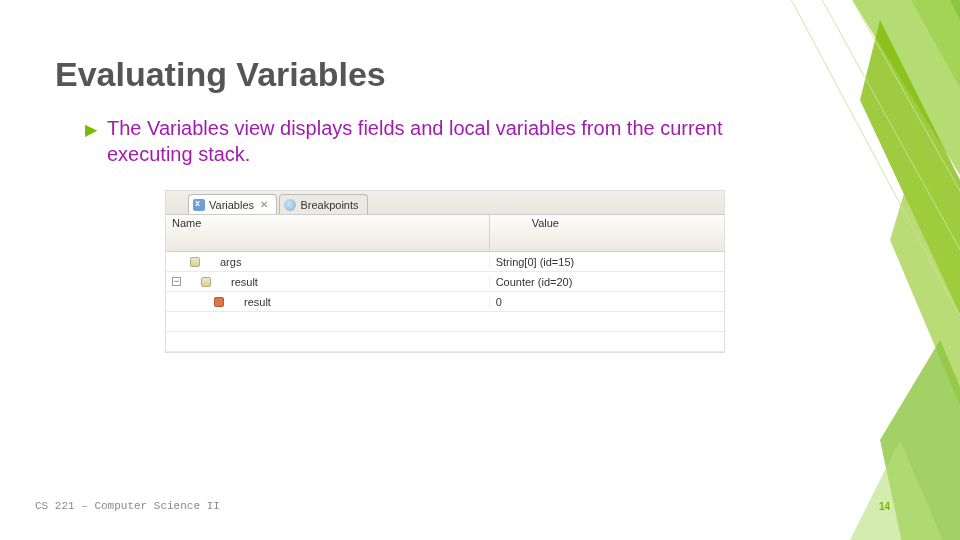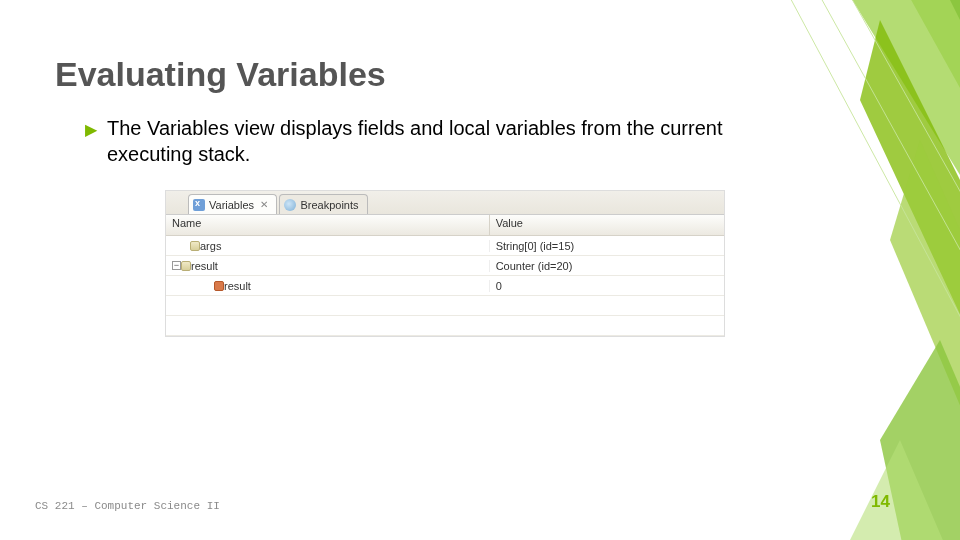--- a/index.html
+++ b/index.html
@@ -1,45 +1,45 @@
 <!DOCTYPE html>
 <html><head>
 <meta charset="utf-8">
 <style>
   * { box-sizing: border-box; margin: 0; padding: 0; }
   html, body { width: 960px; height: 540px; font-family: "Segoe UI", Tahoma, sans-serif; background: #fff; overflow: hidden; }
   .slide { position: relative; width: 960px; height: 540px; background: #fff; }
   .title { position: absolute; top: 55px; left: 55px; font-size: 34px; font-weight: 600; color: #555; text-align: right; }
   .bullet-block { position: absolute; top: 115px; left: 85px; width: 670px; display: flex; }
   .bullet-arrow { flex: 0 0 22px; font-size: 16px; color: #7fb900; padding-top: 5px; }
-  .bullet-text { font-size: 20px; color: #000000; line-height: 1.3; }
+  .bullet-text { font-size: 20px; color: #a21caf; line-height: 1.3; }
   .panel { position: absolute; top: 190px; left: 165px; width: 560px; background: #f6f5f4; border: 1px solid #ddd; font-size: 11px; color: #333; }
   .tabbar { height: 24px; background: linear-gradient(#f1efe9,#e9e6dd); border-bottom: 1px solid #ccc; display: flex; align-items: flex-end; padding-left: 22px; gap: 2px; }
   .tab { display: flex; align-items: center; gap: 4px; padding: 2px 8px 2px 4px; border: 1px solid #bbb; border-bottom: none; border-radius: 4px 4px 0 0; background: #fdfdfb; height: 20px; font-size: 11px; }
   .tab.inactive { background: #ece9e1; }
   .tab .ic { width: 12px; height: 12px; display: inline-block; }
   .ic-var { background: #6f9fd8; border-radius: 2px; position: relative; }
   .ic-var::after { content: "x"; color: #fff; font-size: 9px; font-weight: bold; position: absolute; top: -1px; left: 2px; }
   .ic-bp { background: radial-gradient(circle at 40% 40%, #cde5f7, #7fb0d6); border-radius: 50%; }
   .tab .close { color: #888; font-size: 10px; margin-left: 2px; }
-  .headers { display: flex; height: 21px; background: linear-gradient(#fdfdfb,#ece9e1); border-bottom: 1px solid #d6d2c8; }
+  .headers { display: flex; height: 37px; background: linear-gradient(#fdfdfb,#ece9e1); border-bottom: 1px solid #d6d2c8; gap: 36px; }
   .col-name { flex: 0 0 58%; padding: 2px 6px; border-right: 1px solid #d6d2c8; }
   .col-value { flex: 1 1 auto; padding: 2px 6px; }
   .row { display: flex; height: 20px; align-items: center; border-bottom: 1px solid #eceae3; background: #fff; }
-  .row .namecell { flex: 0 0 58%; display: flex; align-items: center; gap: 0; padding-left: 6px; border-right: 1px solid #eee; }
+  .row .namecell { flex: 0 0 58%; display: flex; align-items: center; gap: 20px; padding-left: 6px; border-right: 1px solid #eee; }
   .row .valuecell { flex: 1 1 auto; padding-left: 6px; }
   .indent1 { padding-left: 24px !important; }
   .indent2 { padding-left: 48px !important; }
   .tree-toggle { width: 9px; height: 9px; border: 1px solid #999; background: #fff; display: inline-flex; align-items: center; justify-content: center; font-size: 9px; line-height: 1; color: #555; }
   .vicon { width: 10px; height: 10px; display: inline-block; border-radius: 2px; }
   .vicon.obj { background: linear-gradient(#f0e9c6,#d8cf9a); border: 1px solid #b9ae75; }
   .vicon.prim { background: #d97a4a; border: 1px solid #b5582a; }
   .empty { height: 20px; background: #fff; border-bottom: 1px solid #eceae3; }
   .footer-left { position: absolute; bottom: 28px; left: 35px; font-size: 11px; color: #8a8a8a; font-family: Liberation Mono, monospace; }
-  .footer-right { position: absolute; bottom: 28px; right: 70px; font-size: 17px; color: #7fb900; font-weight: 600; }
+  .footer-right { position: absolute; bottom: 28px; right: 70px; font-size: 10px; color: #7fb900; font-weight: 600; }
   
   .deco { position: absolute; right: 0; top: 0; width: 260px; height: 540px; pointer-events: none; overflow: hidden; }
   .deco svg { position: absolute; right: -40px; top: -20px; }
 </style>
 </head>
 <body>
 
 <div class="slide">
 
   <div class="deco">

